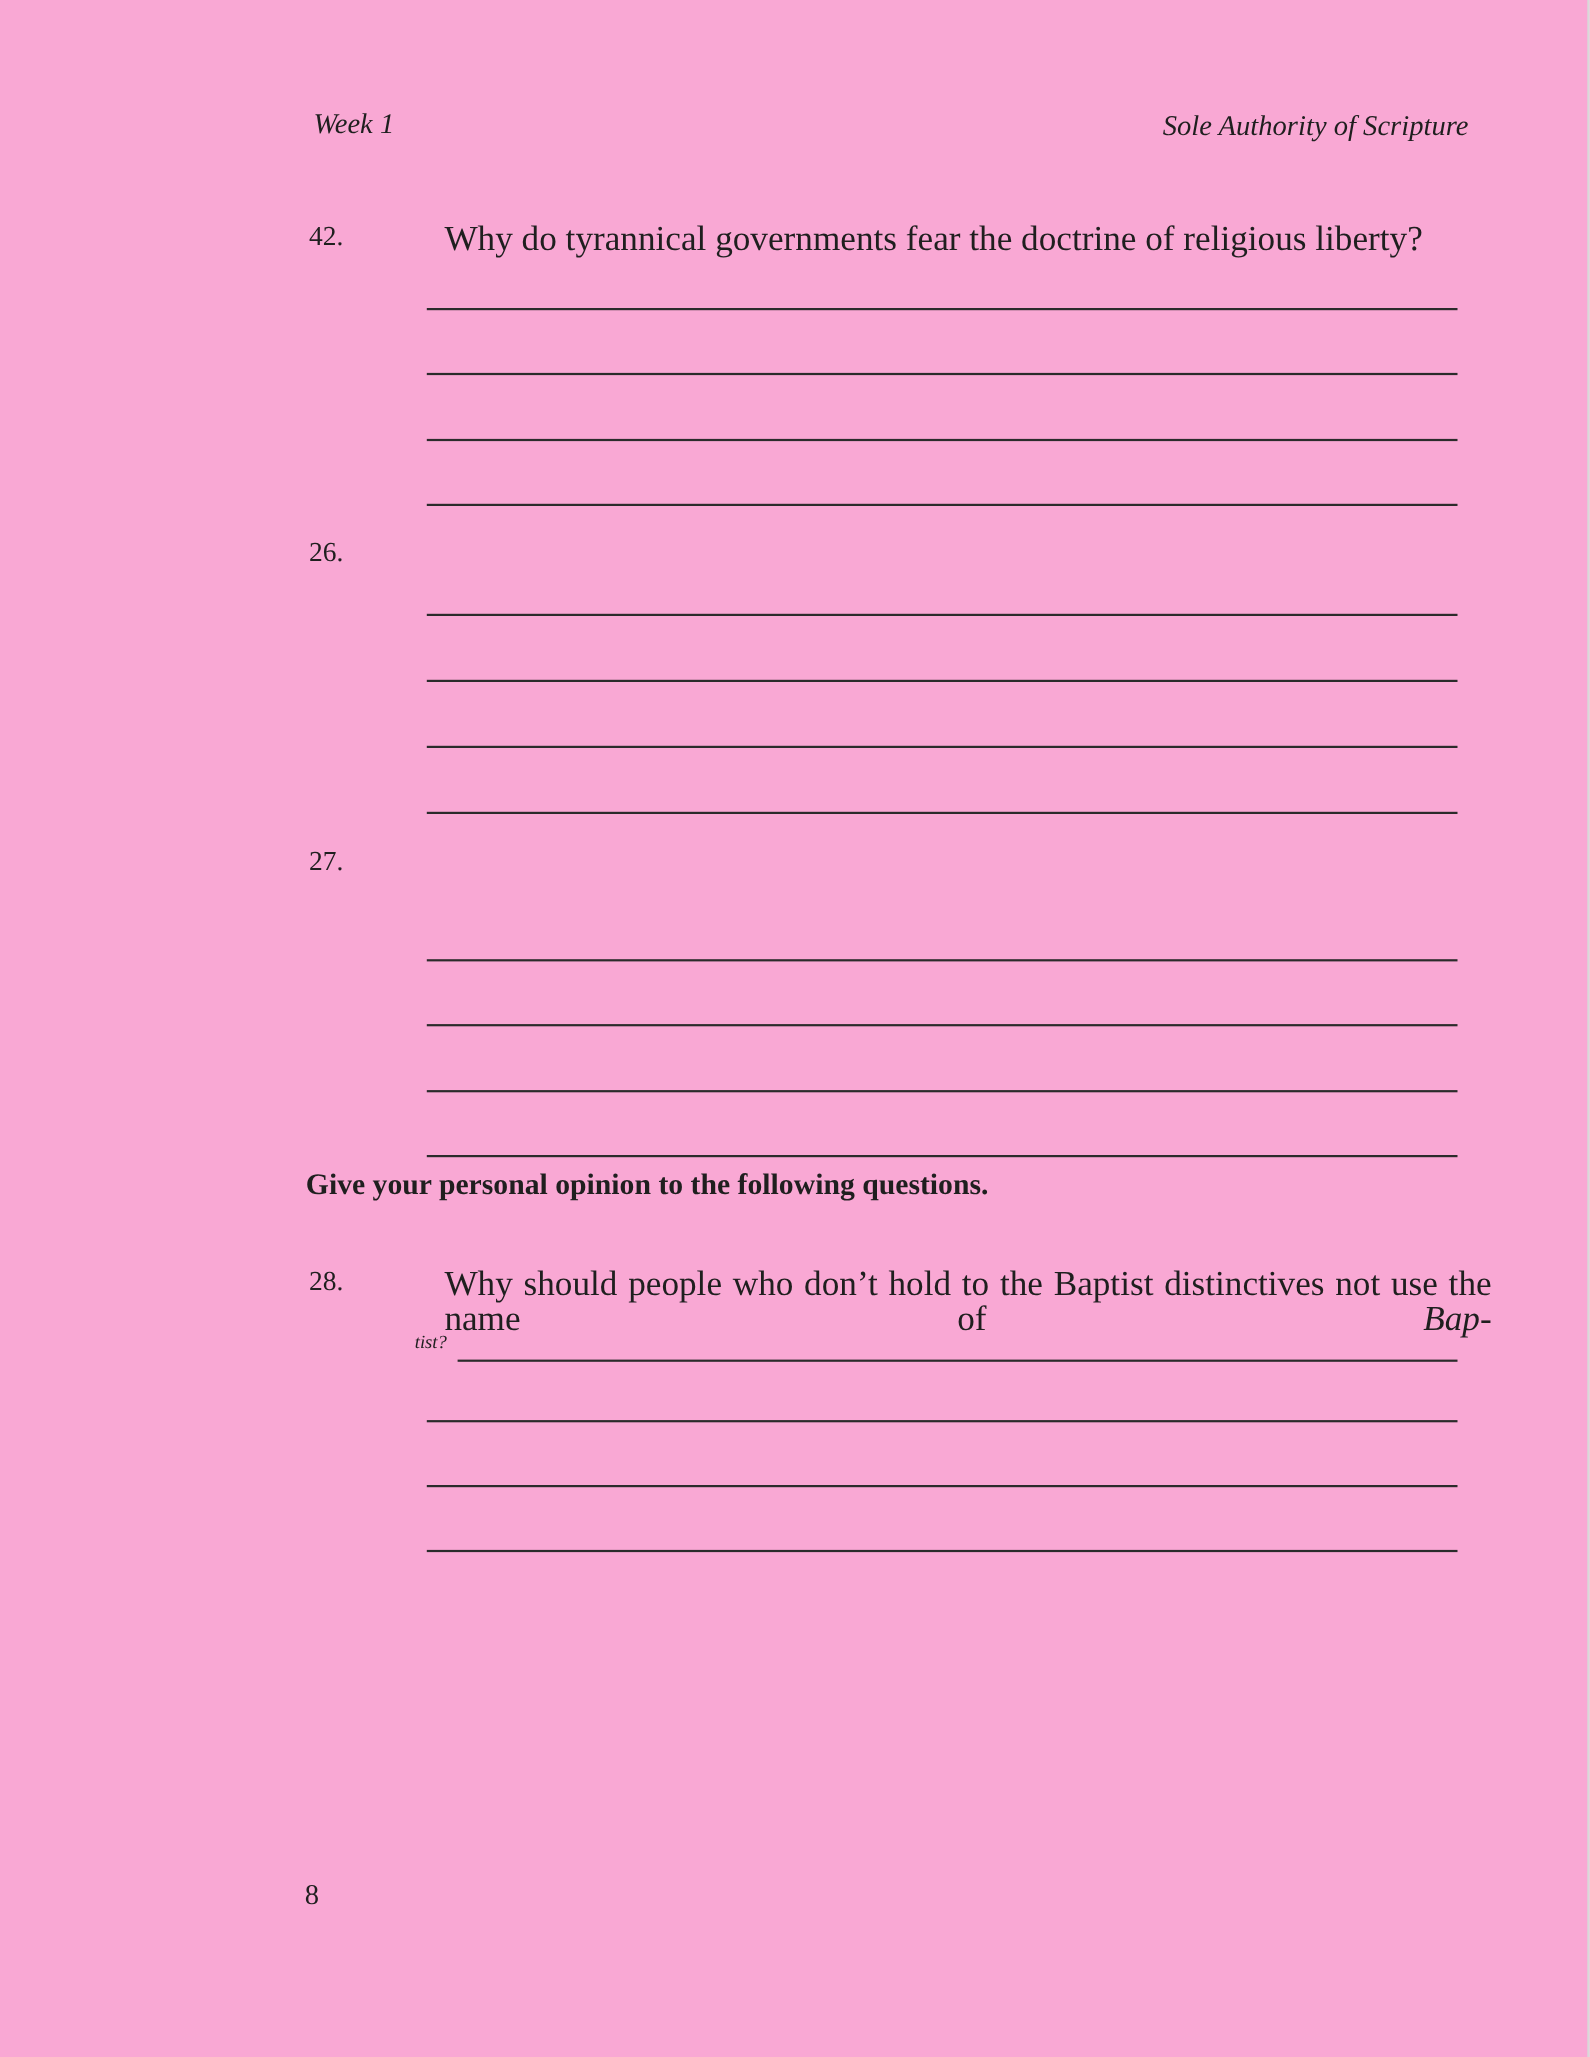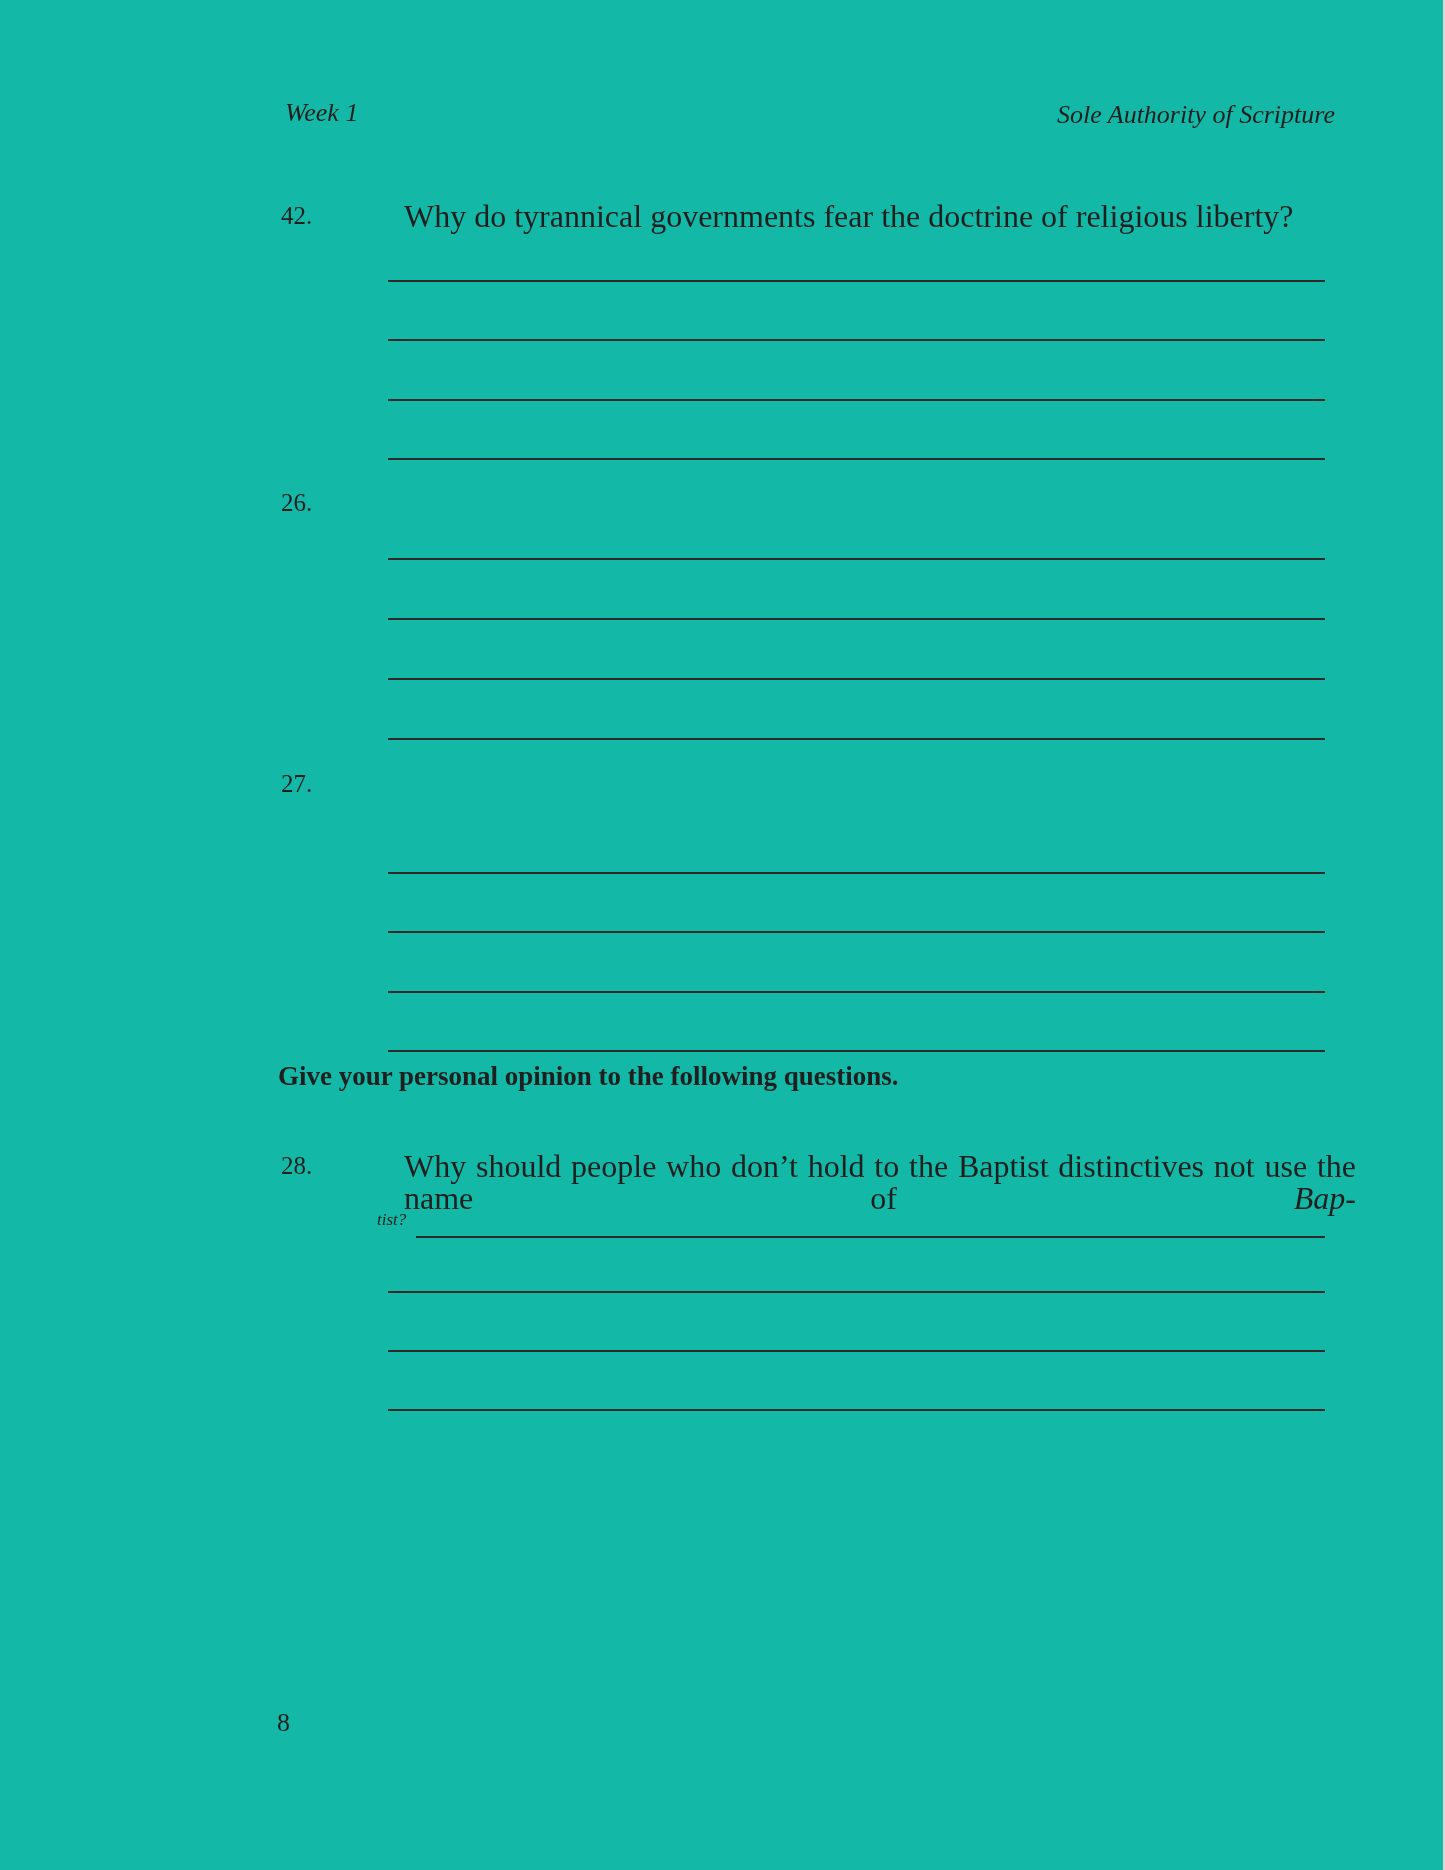--- a/index.html
+++ b/index.html
@@ -4,21 +4,21 @@
 <style>
   html, body {
     margin: 0;
     padding: 0;
     background: #e8e8e8;
   }
   .page {
     position: relative;
     width: 1445px;
     height: 1870px;
-    background: #14b8a6;
+    background: #f9a8d4;
     font-family: "Liberation Serif", "DejaVu Serif", serif;
     color: #1f1f1f;
     overflow: hidden;
   }
   
   .page::after {
     content: "";
     position: absolute;
     right: 0; top: 0; bottom: 0;
     width: 2px;

